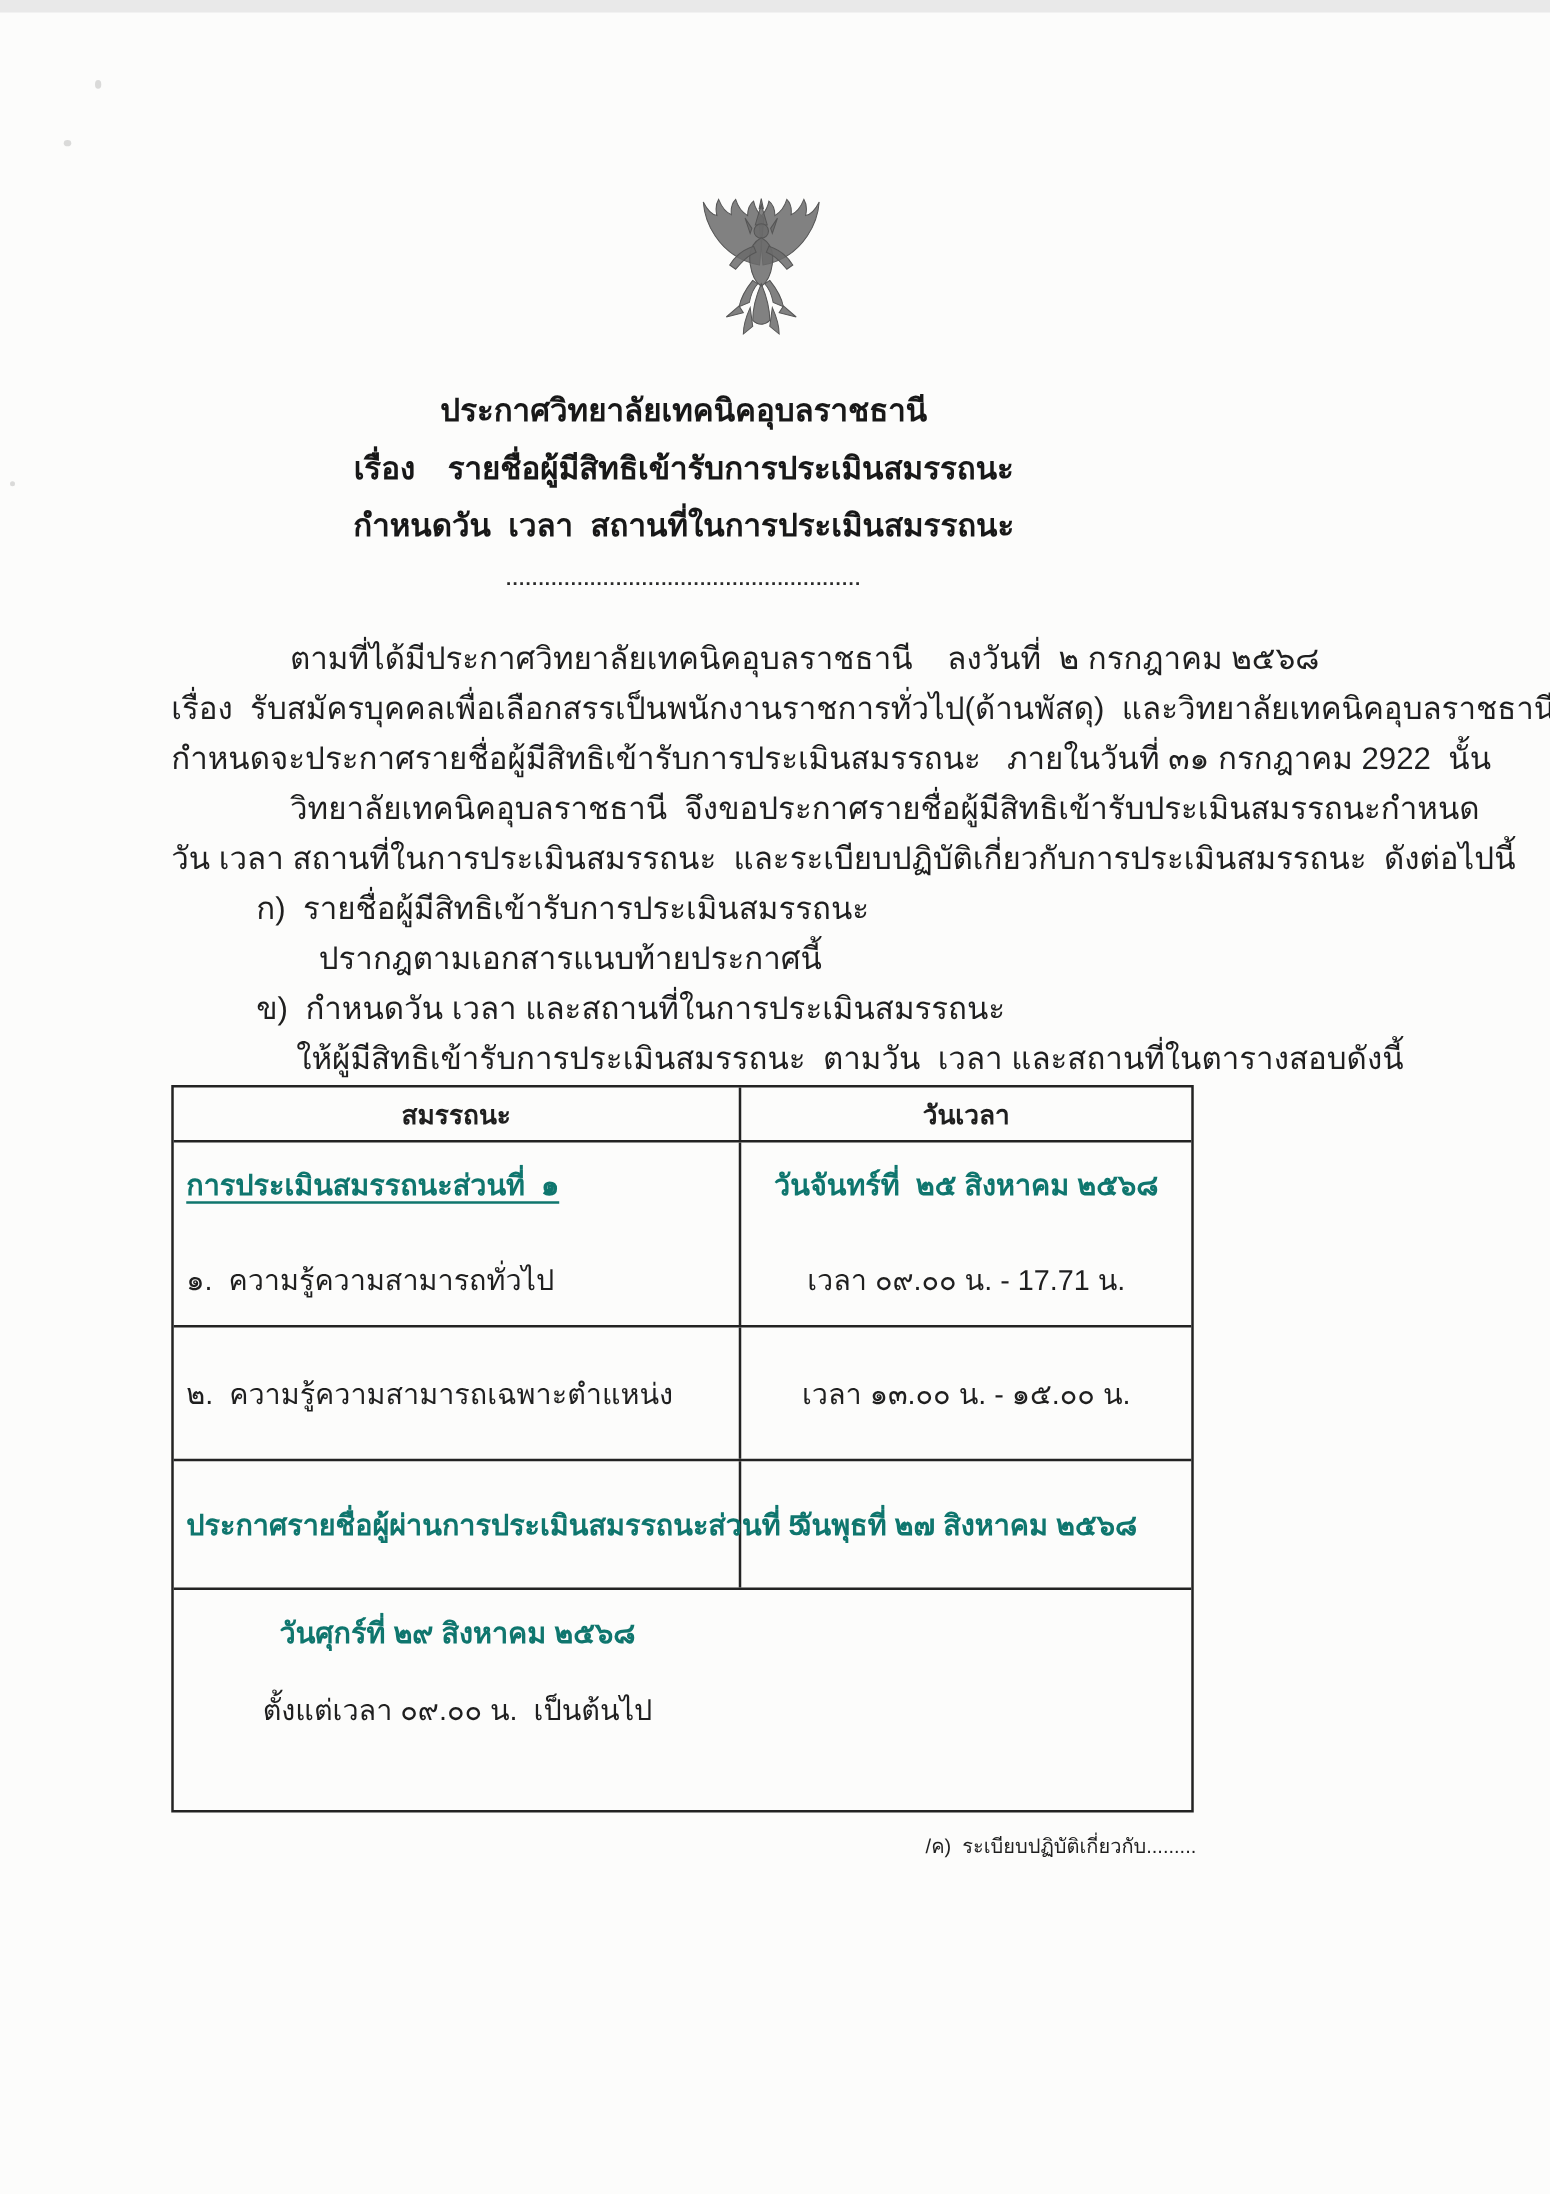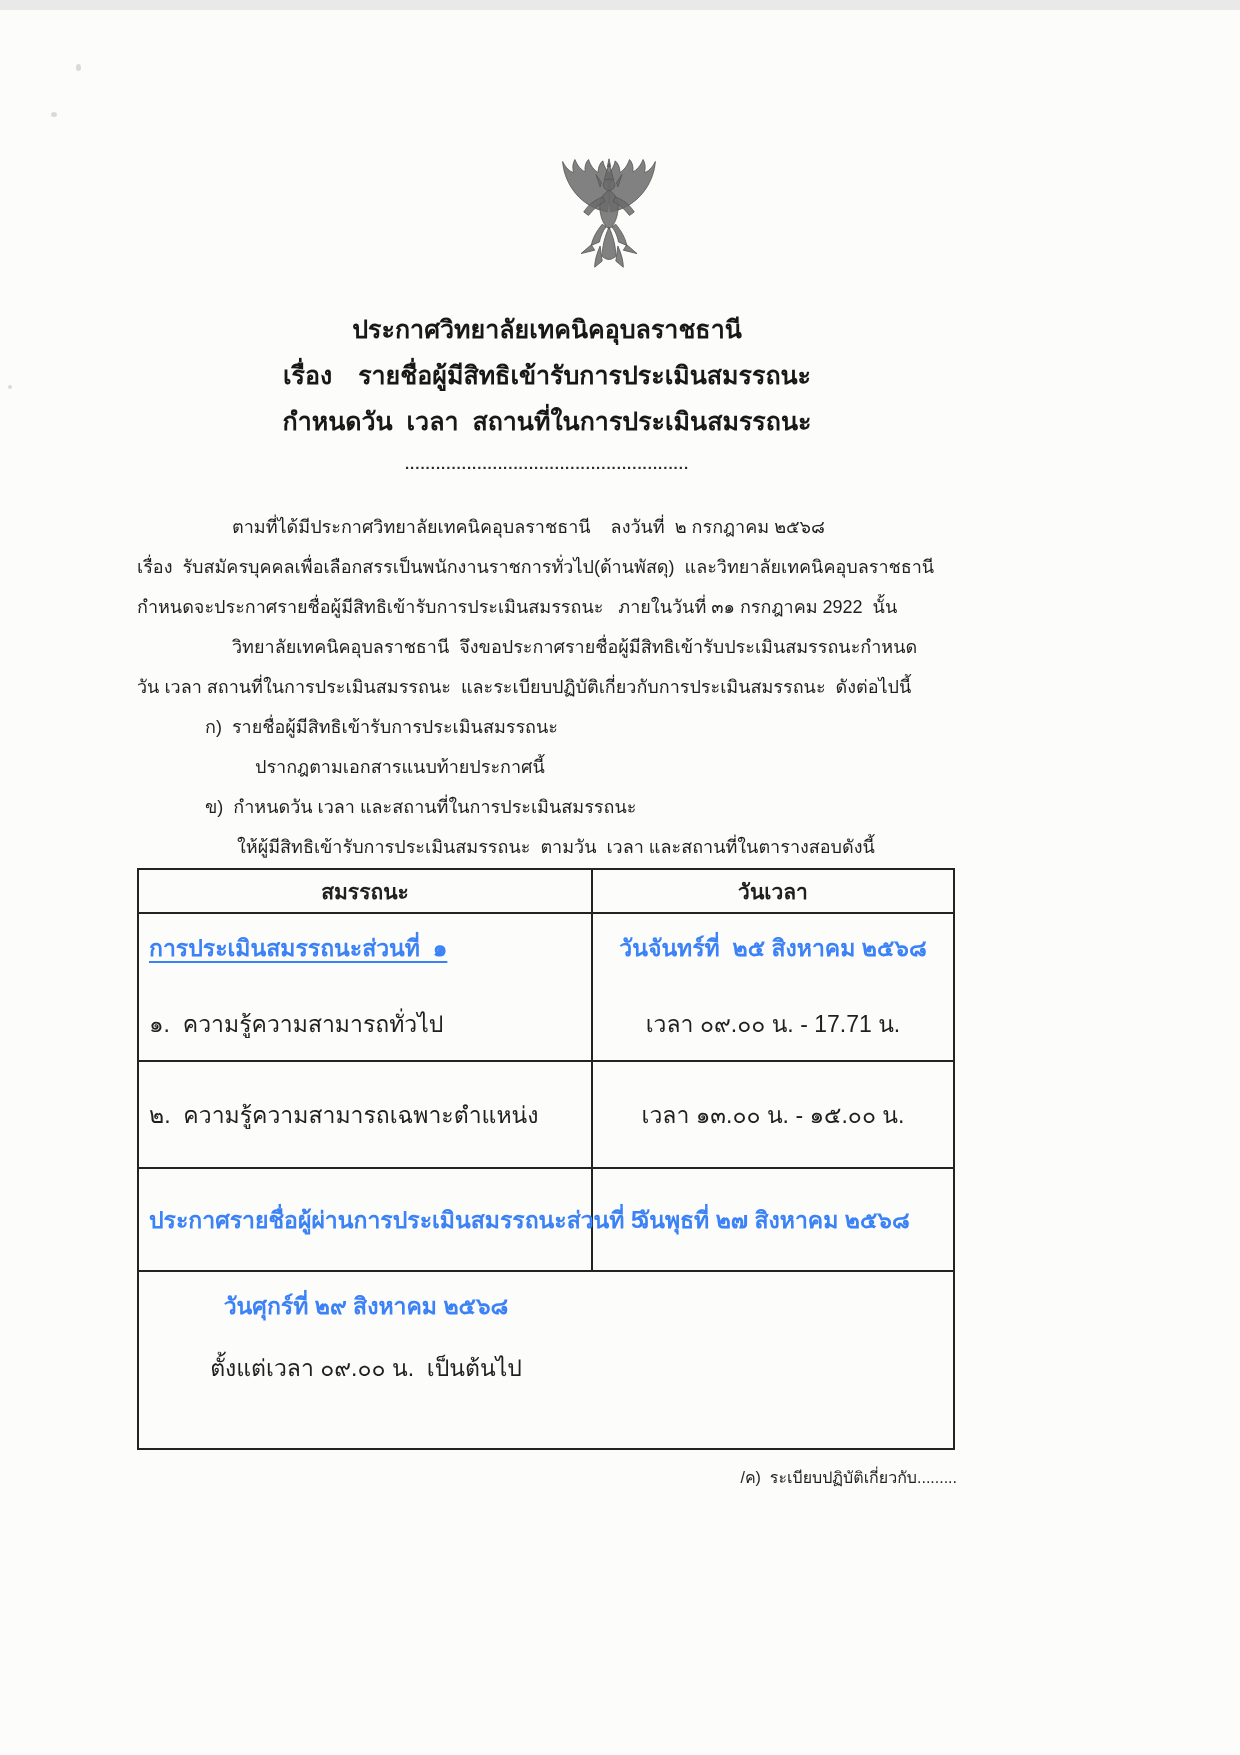--- a/index.html
+++ b/index.html
@@ -23,42 +23,42 @@
   .emblem-wrap svg{display:inline-block;transform:translateX(62px);}
 
   
   .titles{position:absolute;top:296px;left:0;width:820px;text-align:center;}
   .title-line{font-size:25px;font-weight:700;line-height:46px;white-space:pre;color:#181818;}
   .dots{font-size:15px;font-weight:700;line-height:40px;letter-spacing:1px;color:#2a2a2a;}
   .gap-sub{display:inline-block;width:26px;}
 
   
   .bodyblock{position:absolute;top:497px;left:0;width:860px;}
-  .bline{font-size:18px;line-height:40px;white-space:pre;}
+  .bline{font-size:25px;line-height:40px;white-space:pre;}
   .ind-para{padding-left:95px;}
   .ind-a{padding-left:68px;}
   .ind-b{padding-left:118px;}
   .ind-c{padding-left:100px;}
 
   
   .tbl{position:absolute;top:858px;left:0;width:818px;border:2px solid #232323;box-sizing:border-box;background:transparent;}
   .trow{display:grid;grid-template-columns:454px 1fr;box-sizing:border-box;}
   .trow + .trow{border-top:2px solid #232323;}
   .tcell{box-sizing:border-box;padding:0 10px;}
   .tcell.left{border-right:2px solid #232323;}
   .hrow{height:42px;}
   .hrow .tcell{display:flex;align-items:center;justify-content:center;font-size:21px;font-weight:700;}
   .r1{height:148px;}
   .r2{height:107px;}
   .r3{height:103px;}
   .r4{height:178px;}
   .cell-col{display:flex;flex-direction:column;}
   .cell-mid{display:flex;align-items:center;}
   .cell-mid.ctr{justify-content:center;}
-  .t-bold{font-weight:700;color:#3b82f6;}
+  .t-bold{font-weight:700;color:#0f766e;}
   .t-underline{text-decoration:underline;text-underline-offset:5px;text-decoration-thickness:2px;}
   .fs23{font-size:23px;line-height:36px;white-space:pre;}
   .ctr-text{text-align:center;}
   .mt-title{margin-top:16px;}
   .mt-item{margin-top:40px;}
   .mt-item2{margin-top:26px;}
 
   
   .footnote{position:absolute;top:1448px;left:0;width:820px;text-align:right;font-size:16px;line-height:40px;white-space:pre;}
 </style>

